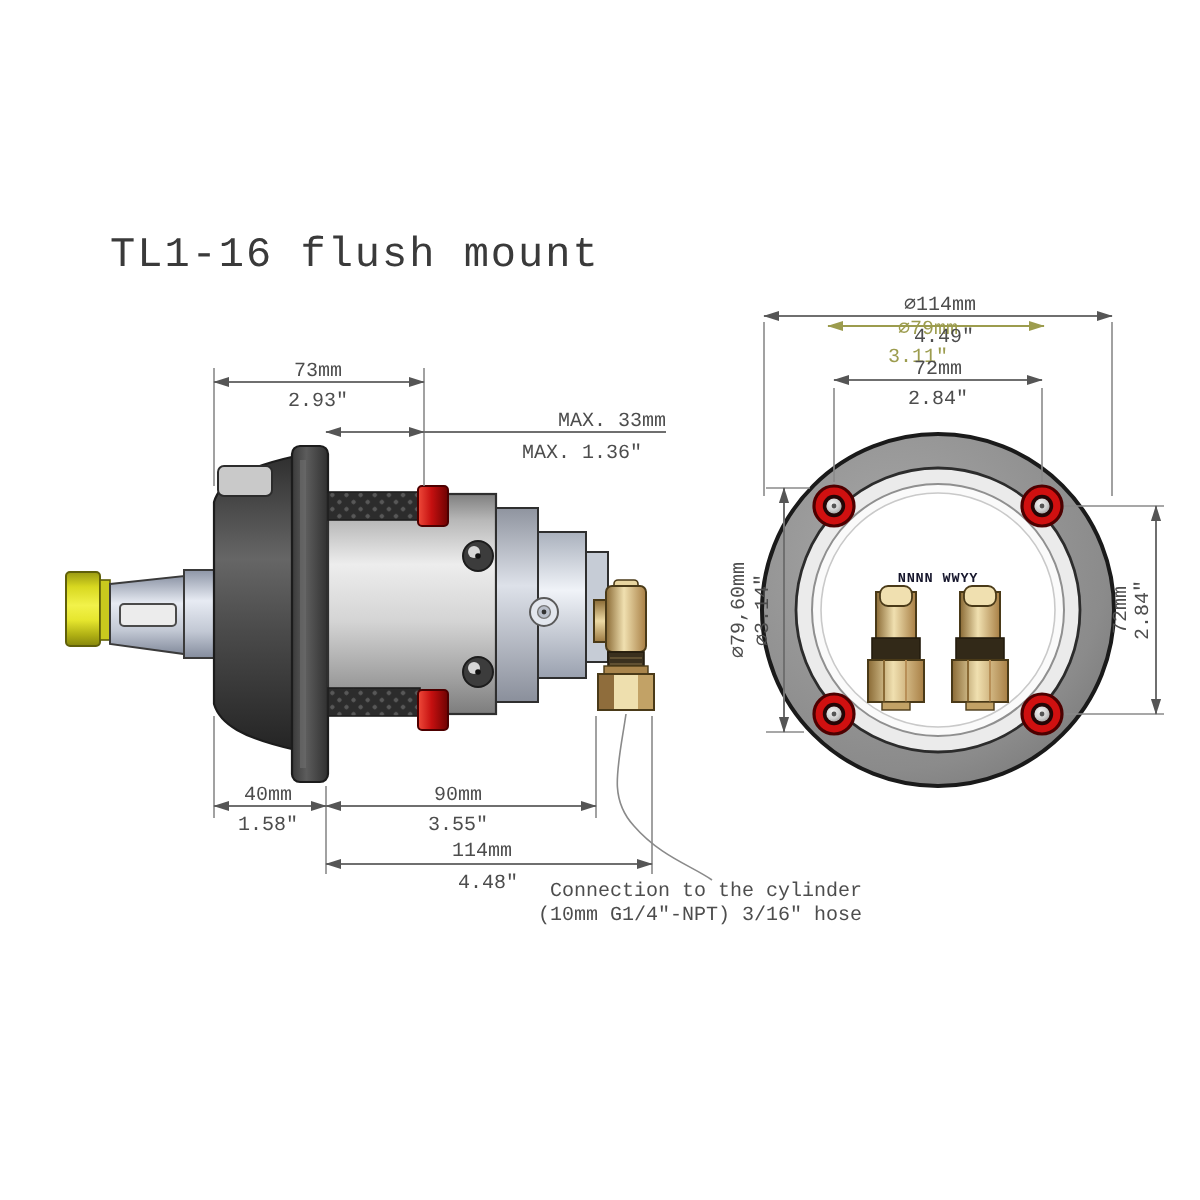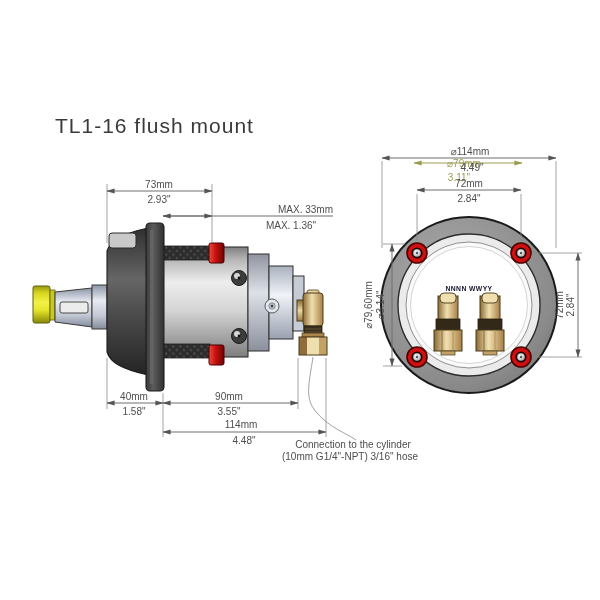--- a/index.html
+++ b/index.html
@@ -1,17 +1,17 @@
 <!DOCTYPE html>
 <html><head>
 <meta charset="utf-8">
 <style>
   html,body{margin:0;padding:0;background:#ffffff;}
   .page{position:relative;width:600px;height:596px;background:#ffffff;overflow:hidden;
-        font-family:Liberation Sans, sans-serif;}
+        font-family:Liberation Mono, monospace;}
   svg{display:block;}
   .title{font-size:21px;fill:#3a3a3a;letter-spacing:1px;font-weight:400;}
   .dim{font-size:10px;fill:#4d4d4d;}
   .dimO{font-size:10px;fill:#9c9c4e;}
   .note{font-size:10px;fill:#4d4d4d;}
   .stamp{font-size:6.8px;fill:#16162c;font-weight:bold;letter-spacing:.4px;}
   .dl{stroke:#6f6f6f;stroke-width:1;fill:none;}
   .dlO{stroke:#9c9c4e;stroke-width:1;fill:none;}
   .ext{stroke:#8a8a8a;stroke-width:0.8;fill:none;}
   .edge{stroke:#1c1c1c;stroke-width:1.1;}

